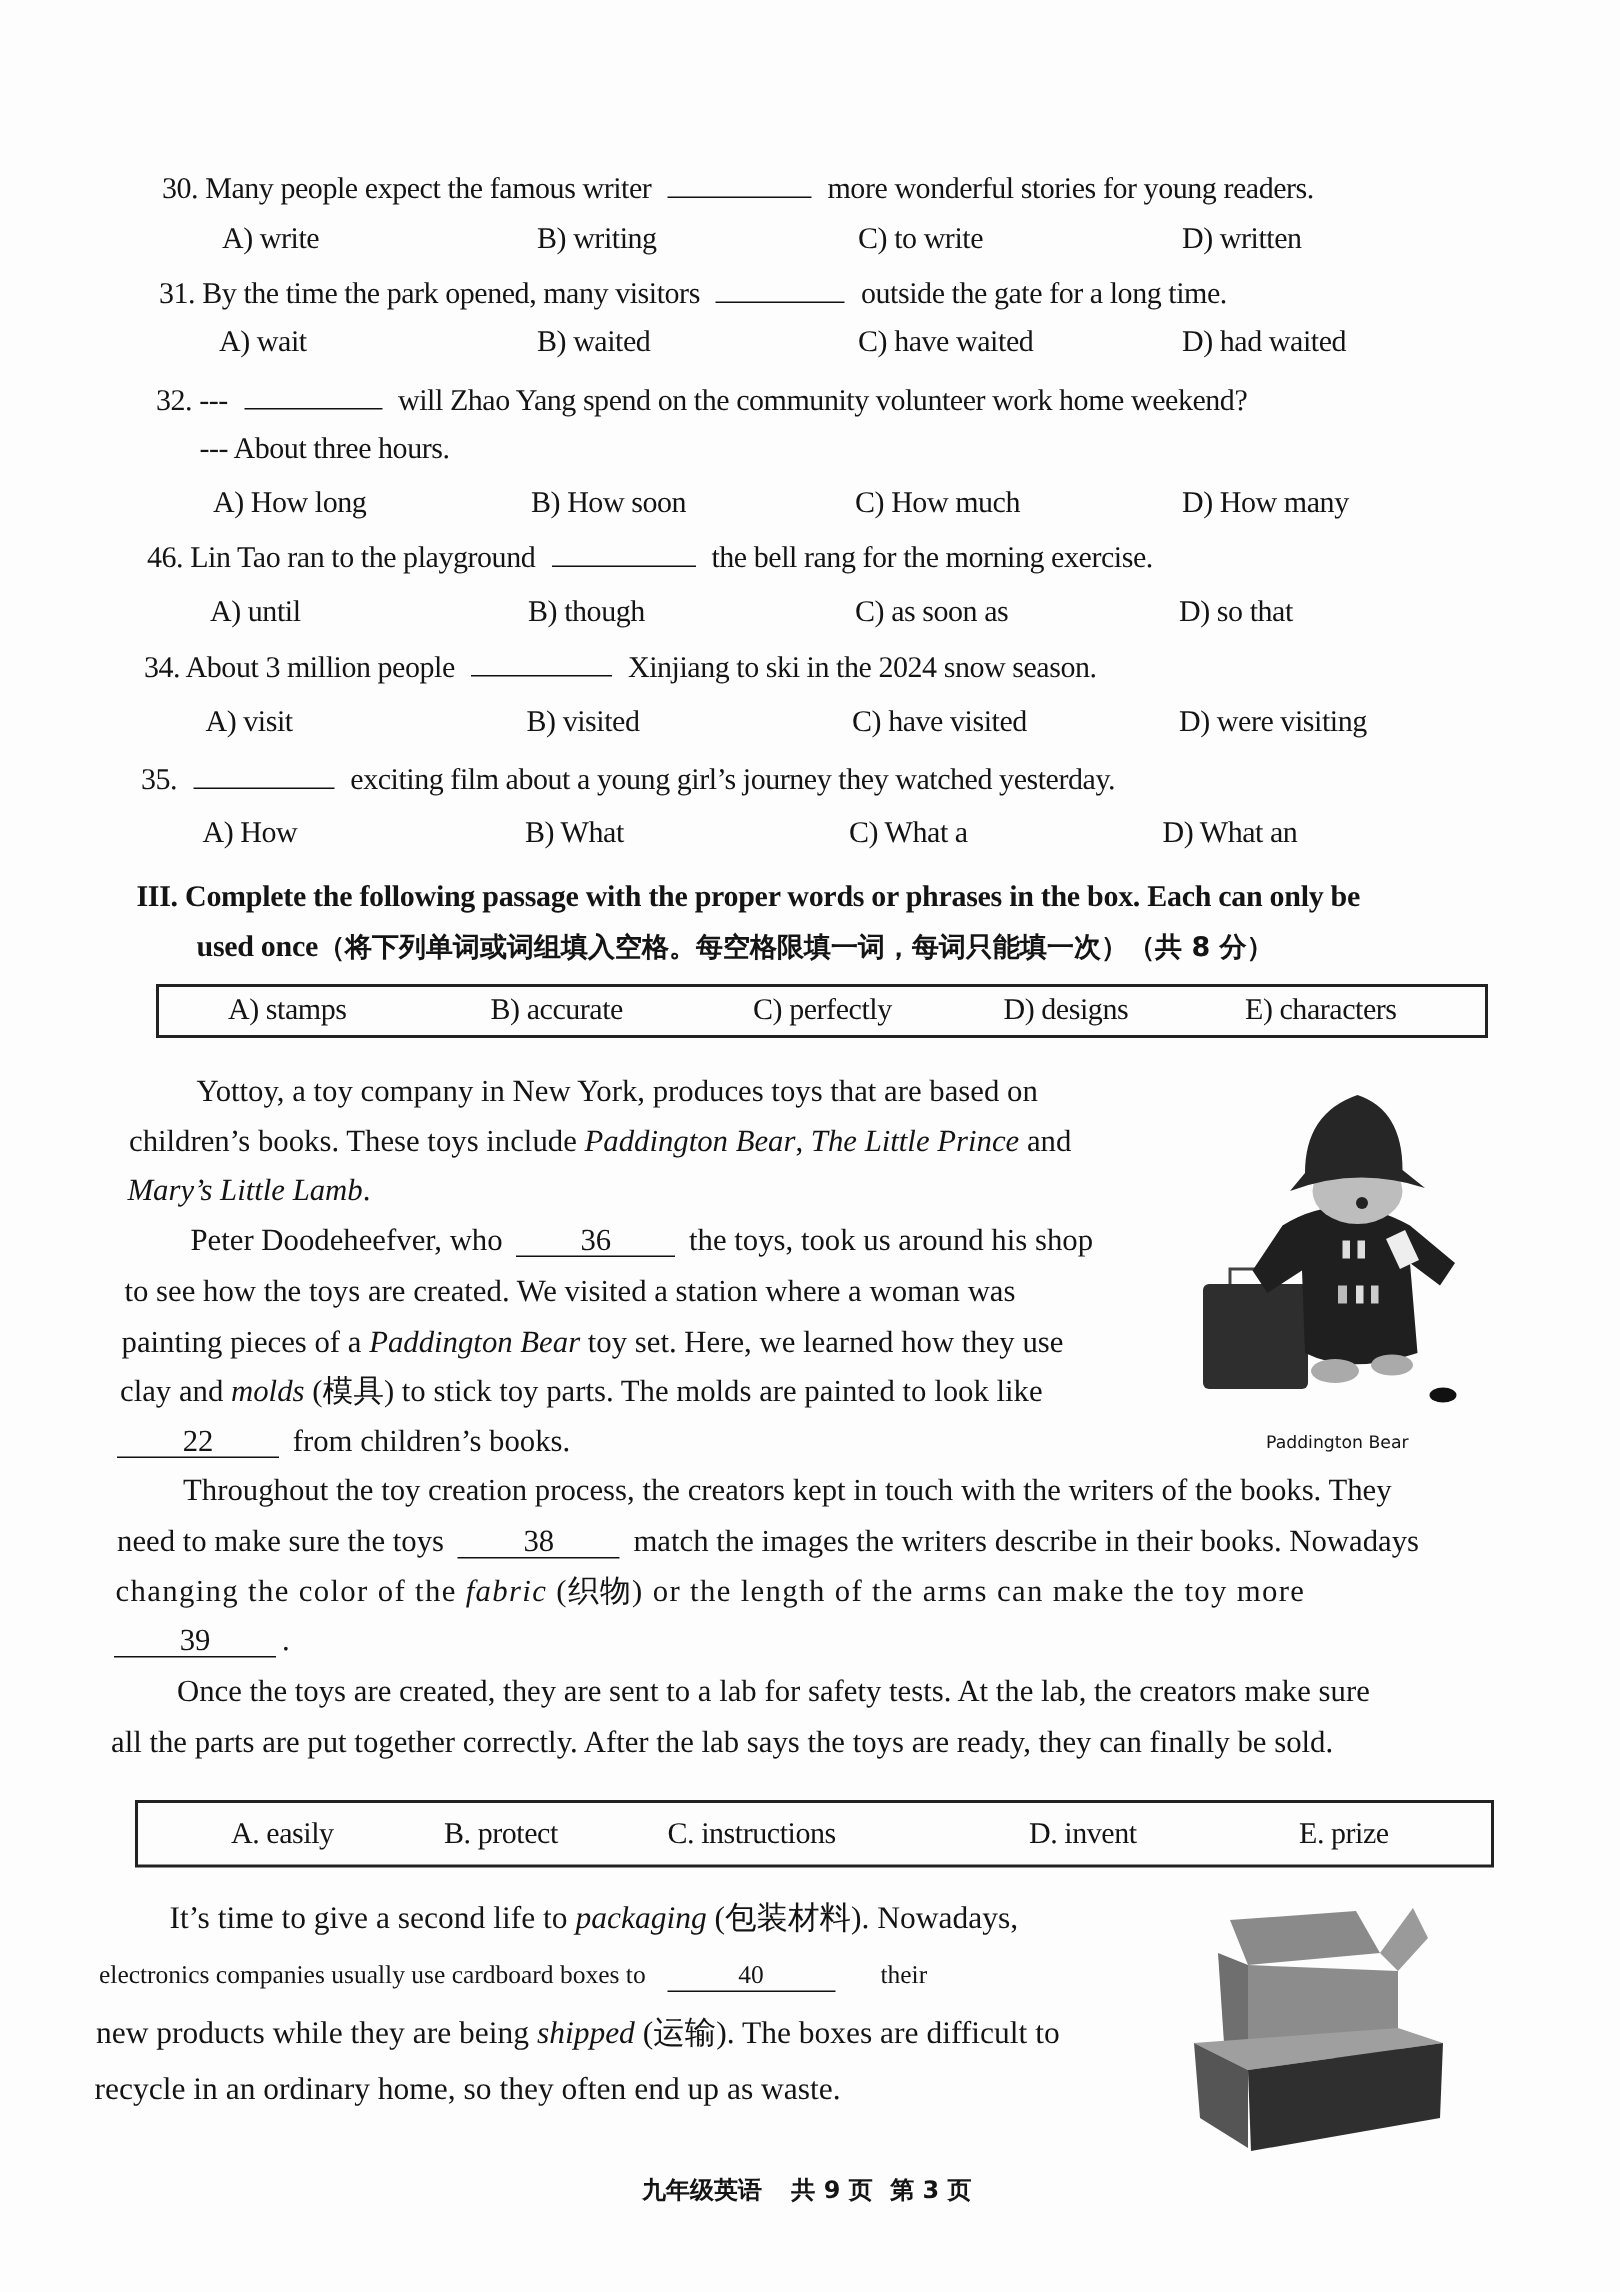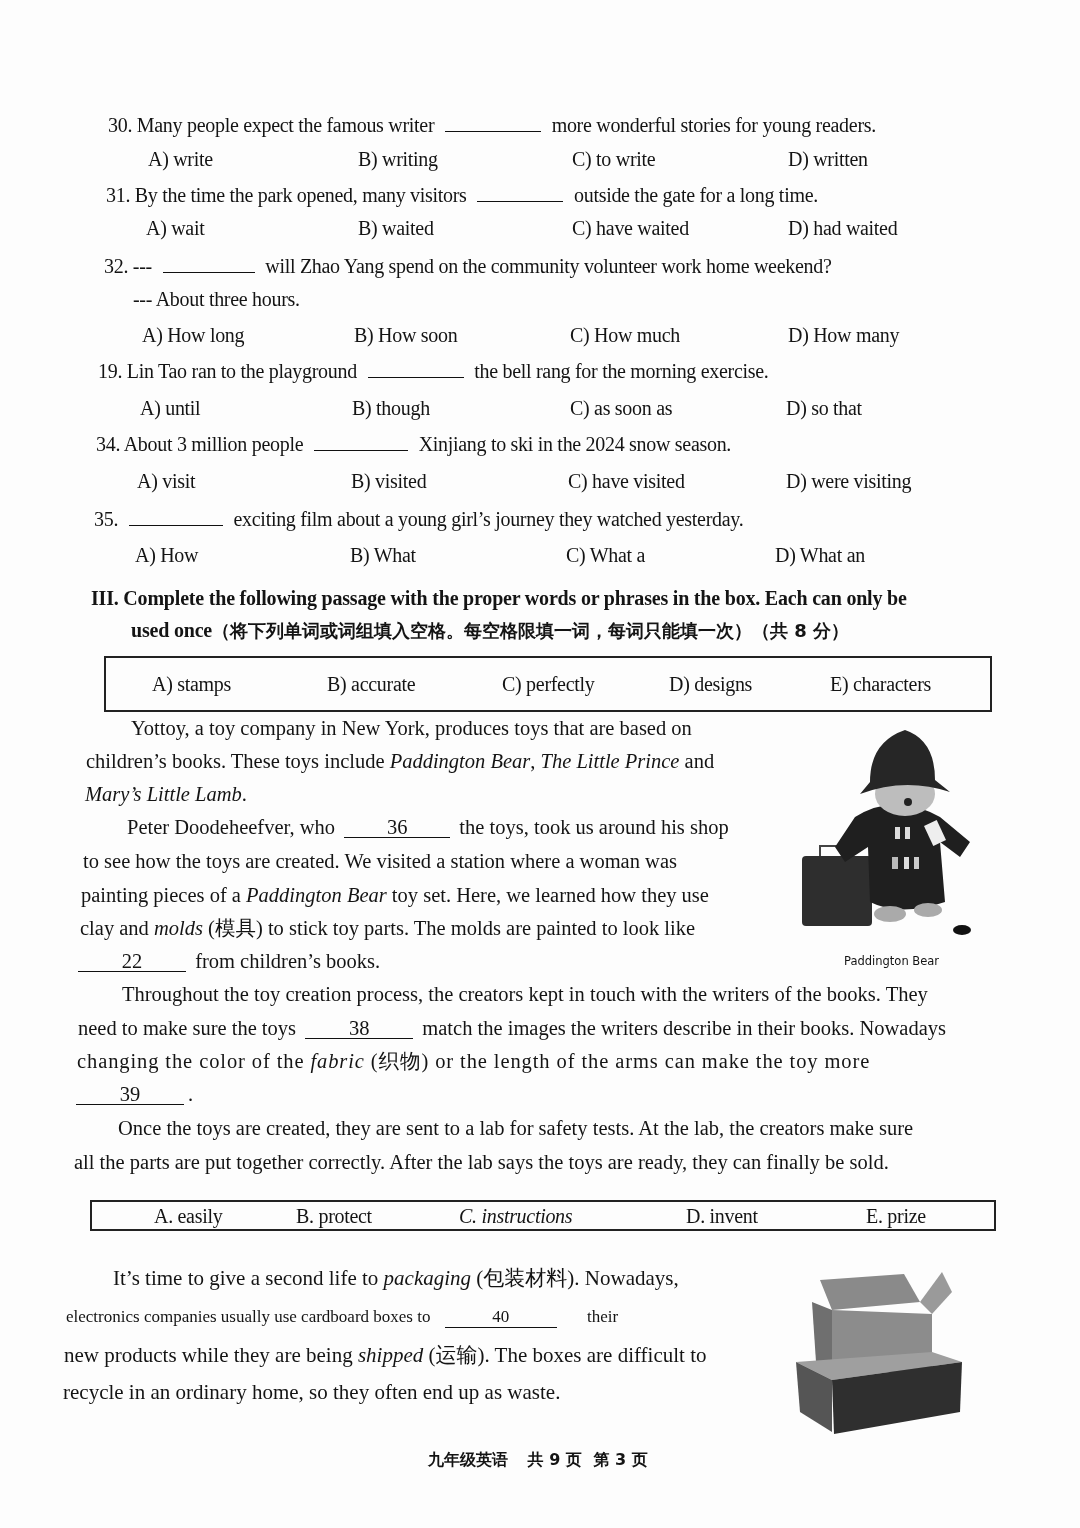--- a/index.html
+++ b/index.html
@@ -60,21 +60,21 @@
 </div>
 <div class="abs q" style="left:133px; top:288px;">--- About three hours.</div>
 <div>
   <span class="abs opt" style="left:142px; top:324px;">A) How long</span>
   <span class="abs opt" style="left:354px; top:324px;">B) How soon</span>
   <span class="abs opt" style="left:570px; top:324px;">C) How much</span>
   <span class="abs opt" style="left:788px; top:324px;">D) How many</span>
 </div>
 
 <div class="abs q" style="left:98px; top:359px;">
-  <span>19.</span>
+  <span>46.</span>
   <span>Lin Tao ran to the playground</span>
   <span class="blank" style="width:96px;"></span>
   <span>the bell rang for the morning exercise.</span>
 </div>
 <div>
   <span class="abs opt" style="left:140px; top:397px;">A) until</span>
   <span class="abs opt" style="left:352px; top:397px;">B) though</span>
   <span class="abs opt" style="left:570px; top:397px;">C) as soon as</span>
   <span class="abs opt" style="left:786px; top:397px;">D) so that</span>
 </div>
@@ -102,21 +102,21 @@
   <span class="abs opt" style="left:350px; top:544px;">B) What</span>
   <span class="abs opt" style="left:566px; top:544px;">C) What a</span>
   <span class="abs opt" style="left:775px; top:544px;">D) What an</span>
 </div>
 
 <div class="abs heading" style="left:91px; top:587px;">III. Complete the following passage with the proper words or phrases in the box. Each can only be</div>
 <div class="abs" style="left:131px; top:619px;">
   <span class="heading">used once</span><span class="zh" style="font-weight:bold;">（将下列单词或词组填入空格。每空格限填一词，每词只能填一次）（共 8 分）</span>
 </div>
 
-<div class="box" style="left:104px; top:656px; width:888px; height:56px;">
+<div class="box" style="left:104px; top:656px; width:888px; height:36px;">
   <span class="opt" style="left:46px;">A) stamps</span>
   <span class="opt" style="left:221px;">B) accurate</span>
   <span class="opt" style="left:396px;">C) perfectly</span>
   <span class="opt" style="left:563px;font-family:Liberation Serif, serif;">D) designs</span>
   <span class="opt" style="left:724px;">E) characters</span>
 </div>
 
 <div class="para" style="left:131px; top:712px;">Yottoy, a toy company in New York, produces toys that are based on</div>
 <div class="para" style="left:86px; top:745px;">
   <span>children’s books. These toys include </span><i>Paddington Bear</i><span>, </span><i>The Little Prince</i><span> and</span>
@@ -178,24 +178,24 @@
 </div>
 <div class="para" style="left:77px; top:1045px; letter-spacing:0.9px;">
   <span>changing the color of the </span><i>fabric</i><span> (织物) or the length of the arms can make the toy more</span>
 </div>
 <div class="para" style="left:76px; top:1078px;">
   <span class="num-blank" style="width:108px; margin-left:0;">39</span><span>.</span>
 </div>
 <div class="para" style="left:118px; top:1112px;">Once the toys are created, they are sent to a lab for safety tests. At the lab, the creators make sure</div>
 <div class="para" style="left:74px; top:1146px;">all the parts are put together correctly. After the lab says the toys are ready, they can finally be sold.</div>
 
-<div class="box" style="left:90px; top:1200px; width:906px; height:31px;">
+<div class="box" style="left:90px; top:1200px; width:906px; height:45px;">
   <span class="opt" style="left:62px;">A. easily</span>
   <span class="opt" style="left:204px;">B. protect</span>
-  <span class="opt" style="left:367px;font-style:italic;">C. instructions</span>
+  <span class="opt" style="left:353px;">C. instructions</span>
   <span class="opt" style="left:594px;">D. invent</span>
   <span class="opt" style="left:774px;">E. prize</span>
 </div>
 
 <div class="para" style="left:113px; top:1262px; font-size:21px;">
   <span>It’s time to give a second life to </span><i>packaging</i><span> (包装材料). Nowadays,</span>
 </div>
 <div class="para" style="left:66px; top:1300px; font-size:17px;">
   <span>electronics companies usually use cardboard boxes to</span>
   <span class="num-blank" style="width:112px; margin-left:10px; margin-right:26px;">40</span>

